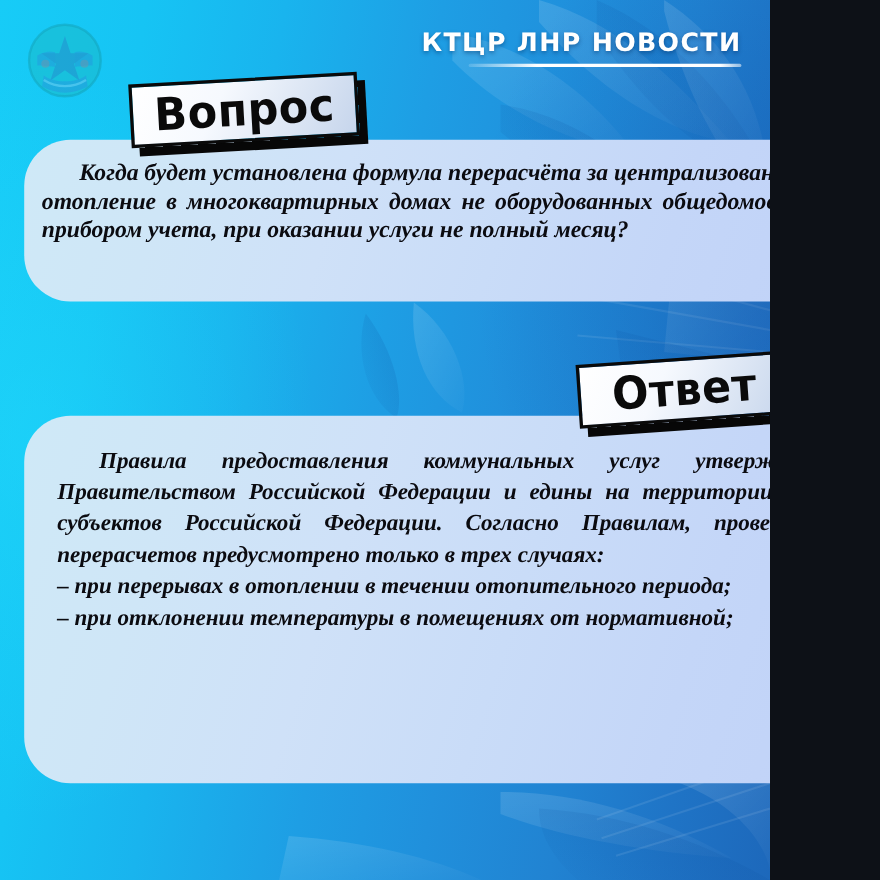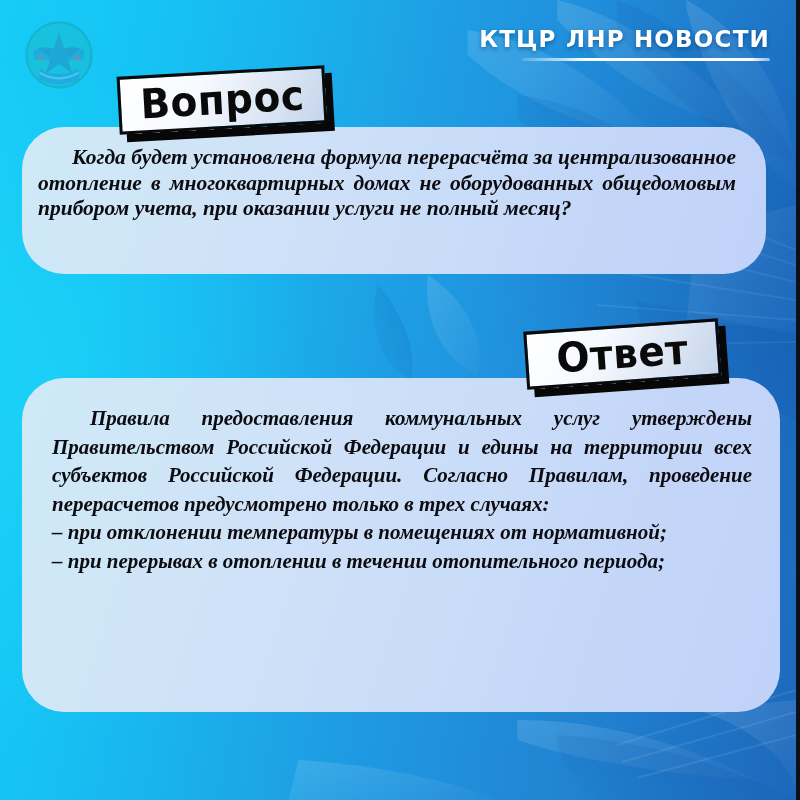--- a/index.html
+++ b/index.html
@@ -2,21 +2,21 @@
 <html><head>
 <meta charset="utf-8">
 <style>
   html, body {
     margin: 0;
     padding: 0;
     background: #0d1117;
   }
   #poster {
     position: relative;
-    width: 796px;
+    width: 700px;
     height: 800px;
     overflow: hidden;
     font-family: "Liberation Sans", sans-serif;
     background: linear-gradient(100deg,
         #17ccf7 0%,
         #16c4f4 16%,
         #19b4ee 31%,
         #1e9ee4 48%,
         #2090dc 62%,
         #2183d2 76%,
@@ -263,17 +263,17 @@
   <div class="card card-question">
     <p class="body-text q-text">Когда будет установлена формула перерасчёта за централизованное отопление в многоквартирных домах не оборудованных общедомовым прибором учета, при оказании услуги не полный месяц?</p>
   </div>
 
   <div class="badge badge-answer">
     <span class="badge-label">Ответ</span>
   </div>
 
   <div class="card card-answer">
     <p class="body-text a-para indent">Правила предоставления коммунальных услуг утверждены Правительством Российской Федерации и едины на территории всех субъектов Российской Федерации. Согласно Правилам, проведение перерасчетов предусмотрено только в трех случаях:</p>
+    <p class="body-text a-line">– при перерывах в отоплении в течении отопительного периода;</p>
     <p class="body-text a-line">– при отклонении температуры в помещениях от нормативной;</p>
-    <p class="body-text a-line">– при перерывах в отоплении в течении отопительного периода;</p>
   </div>
 
 </div>
 
 </body></html>

